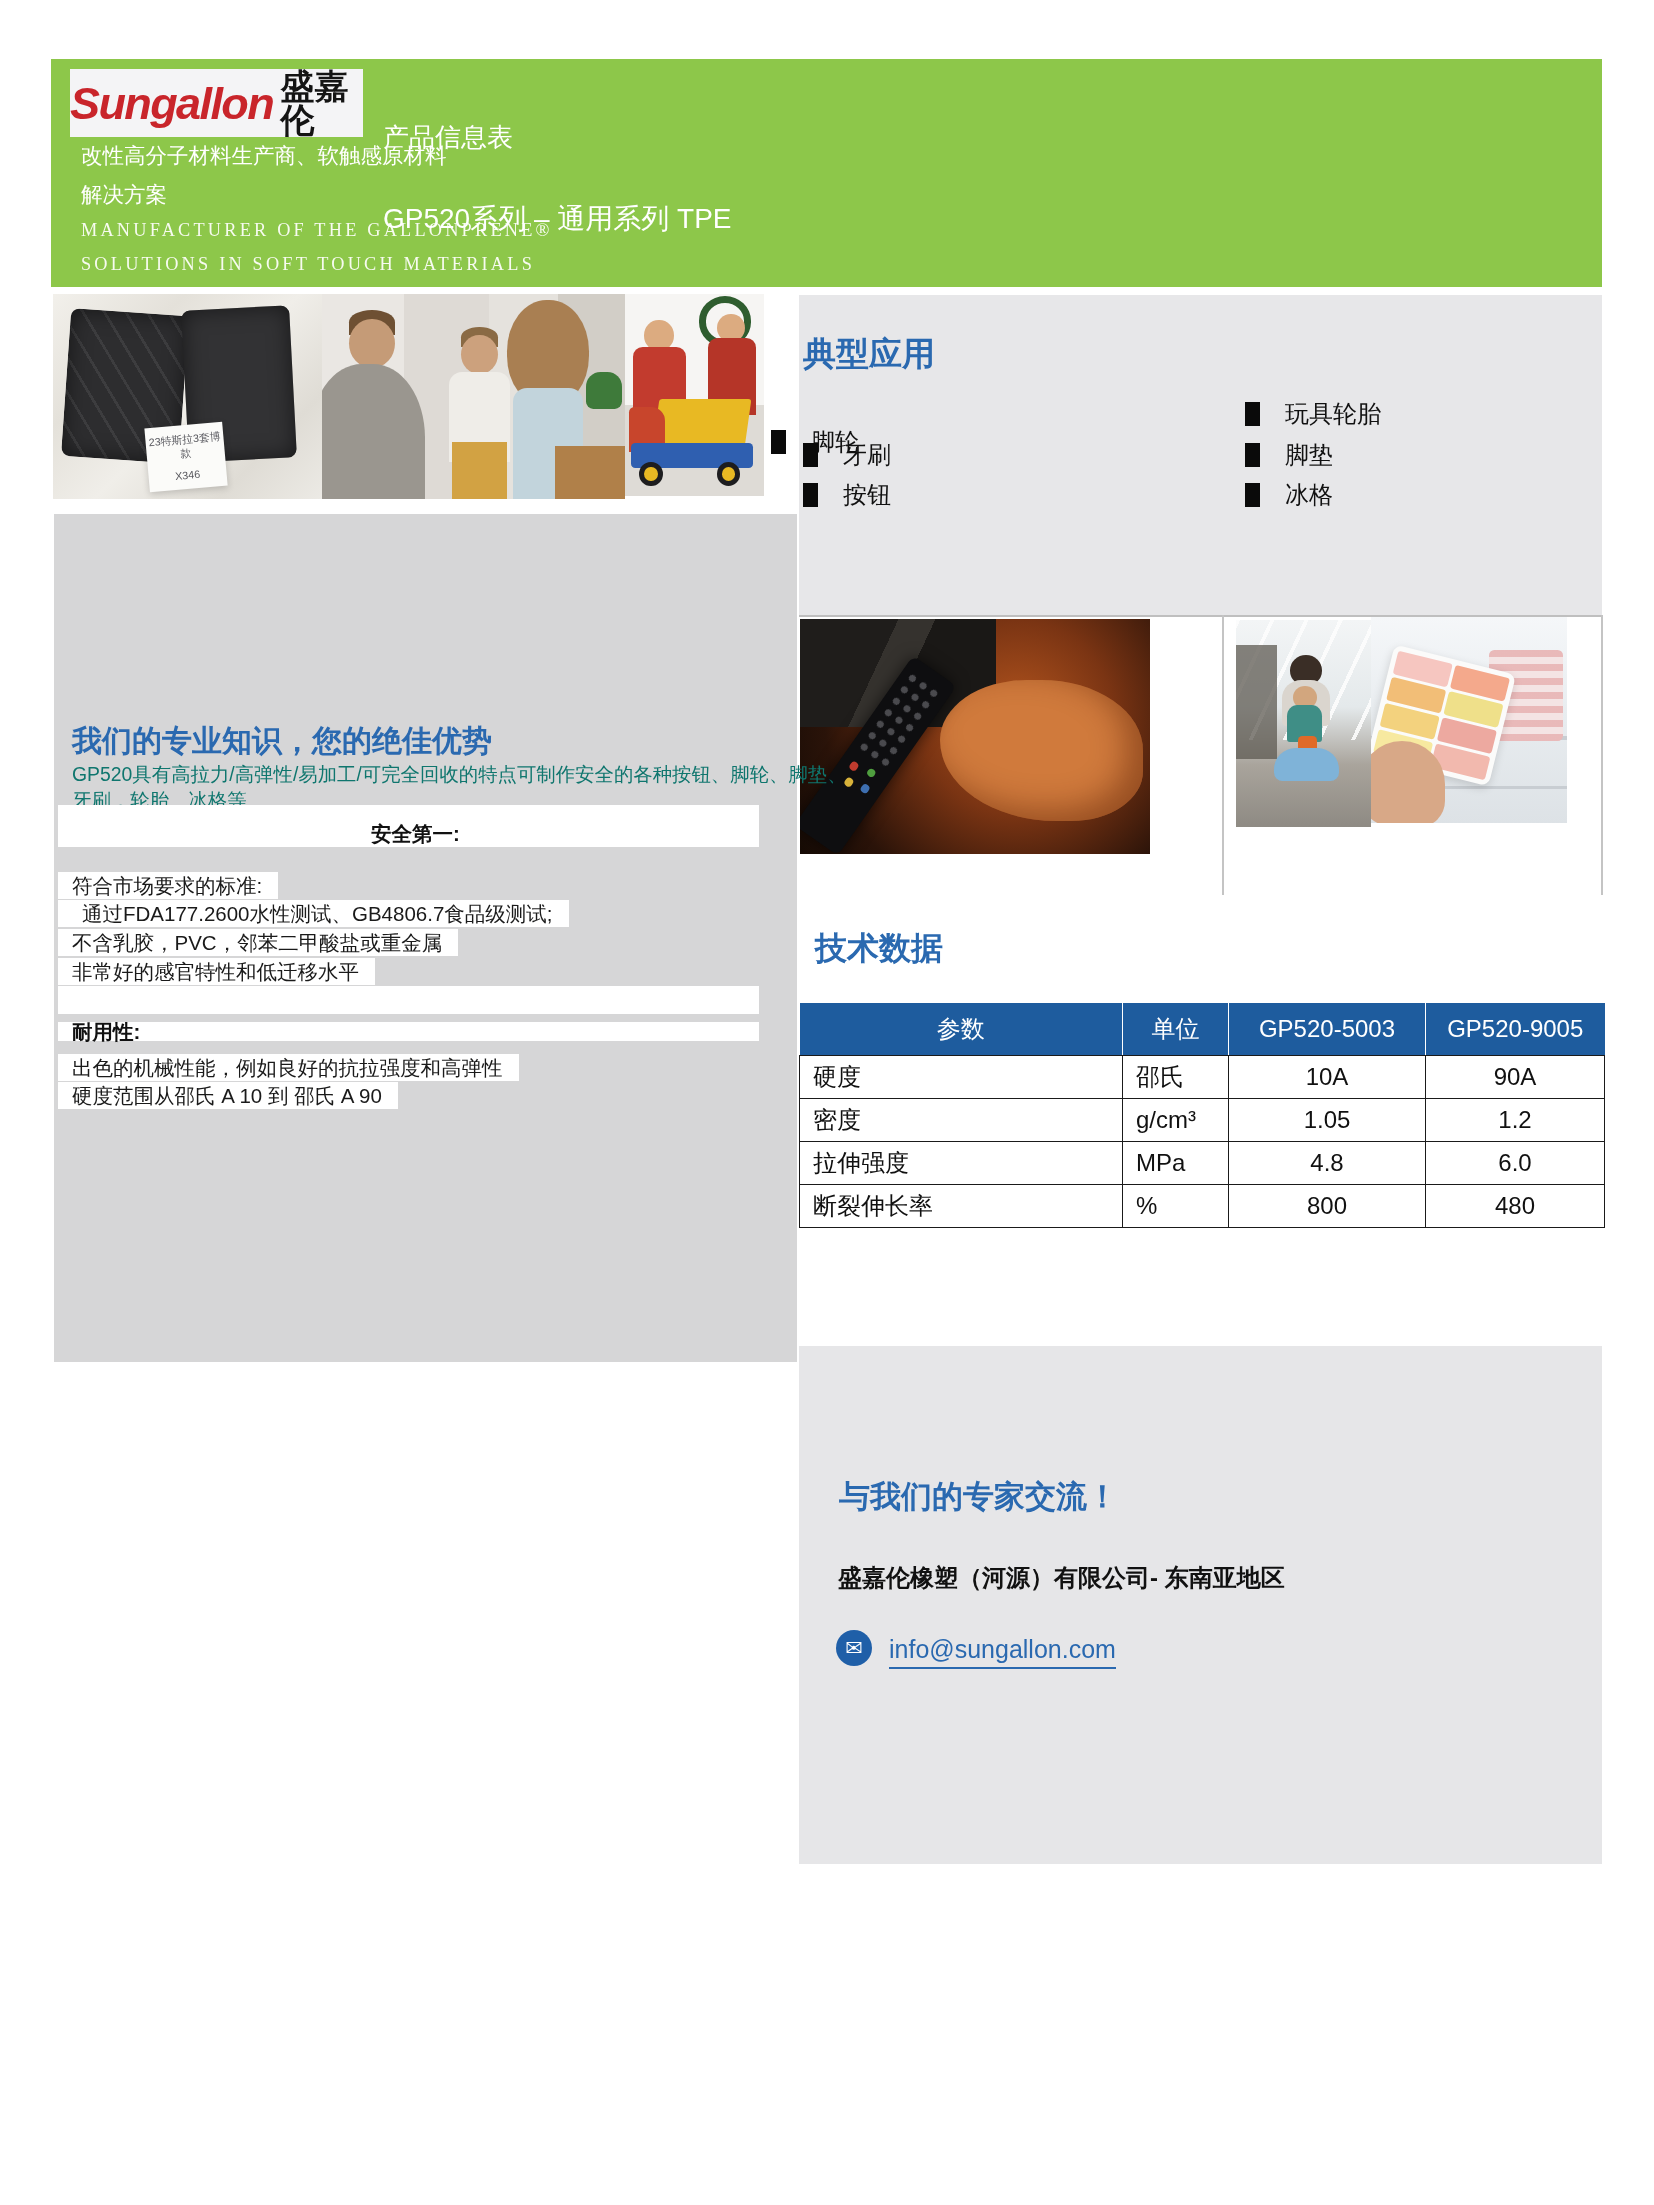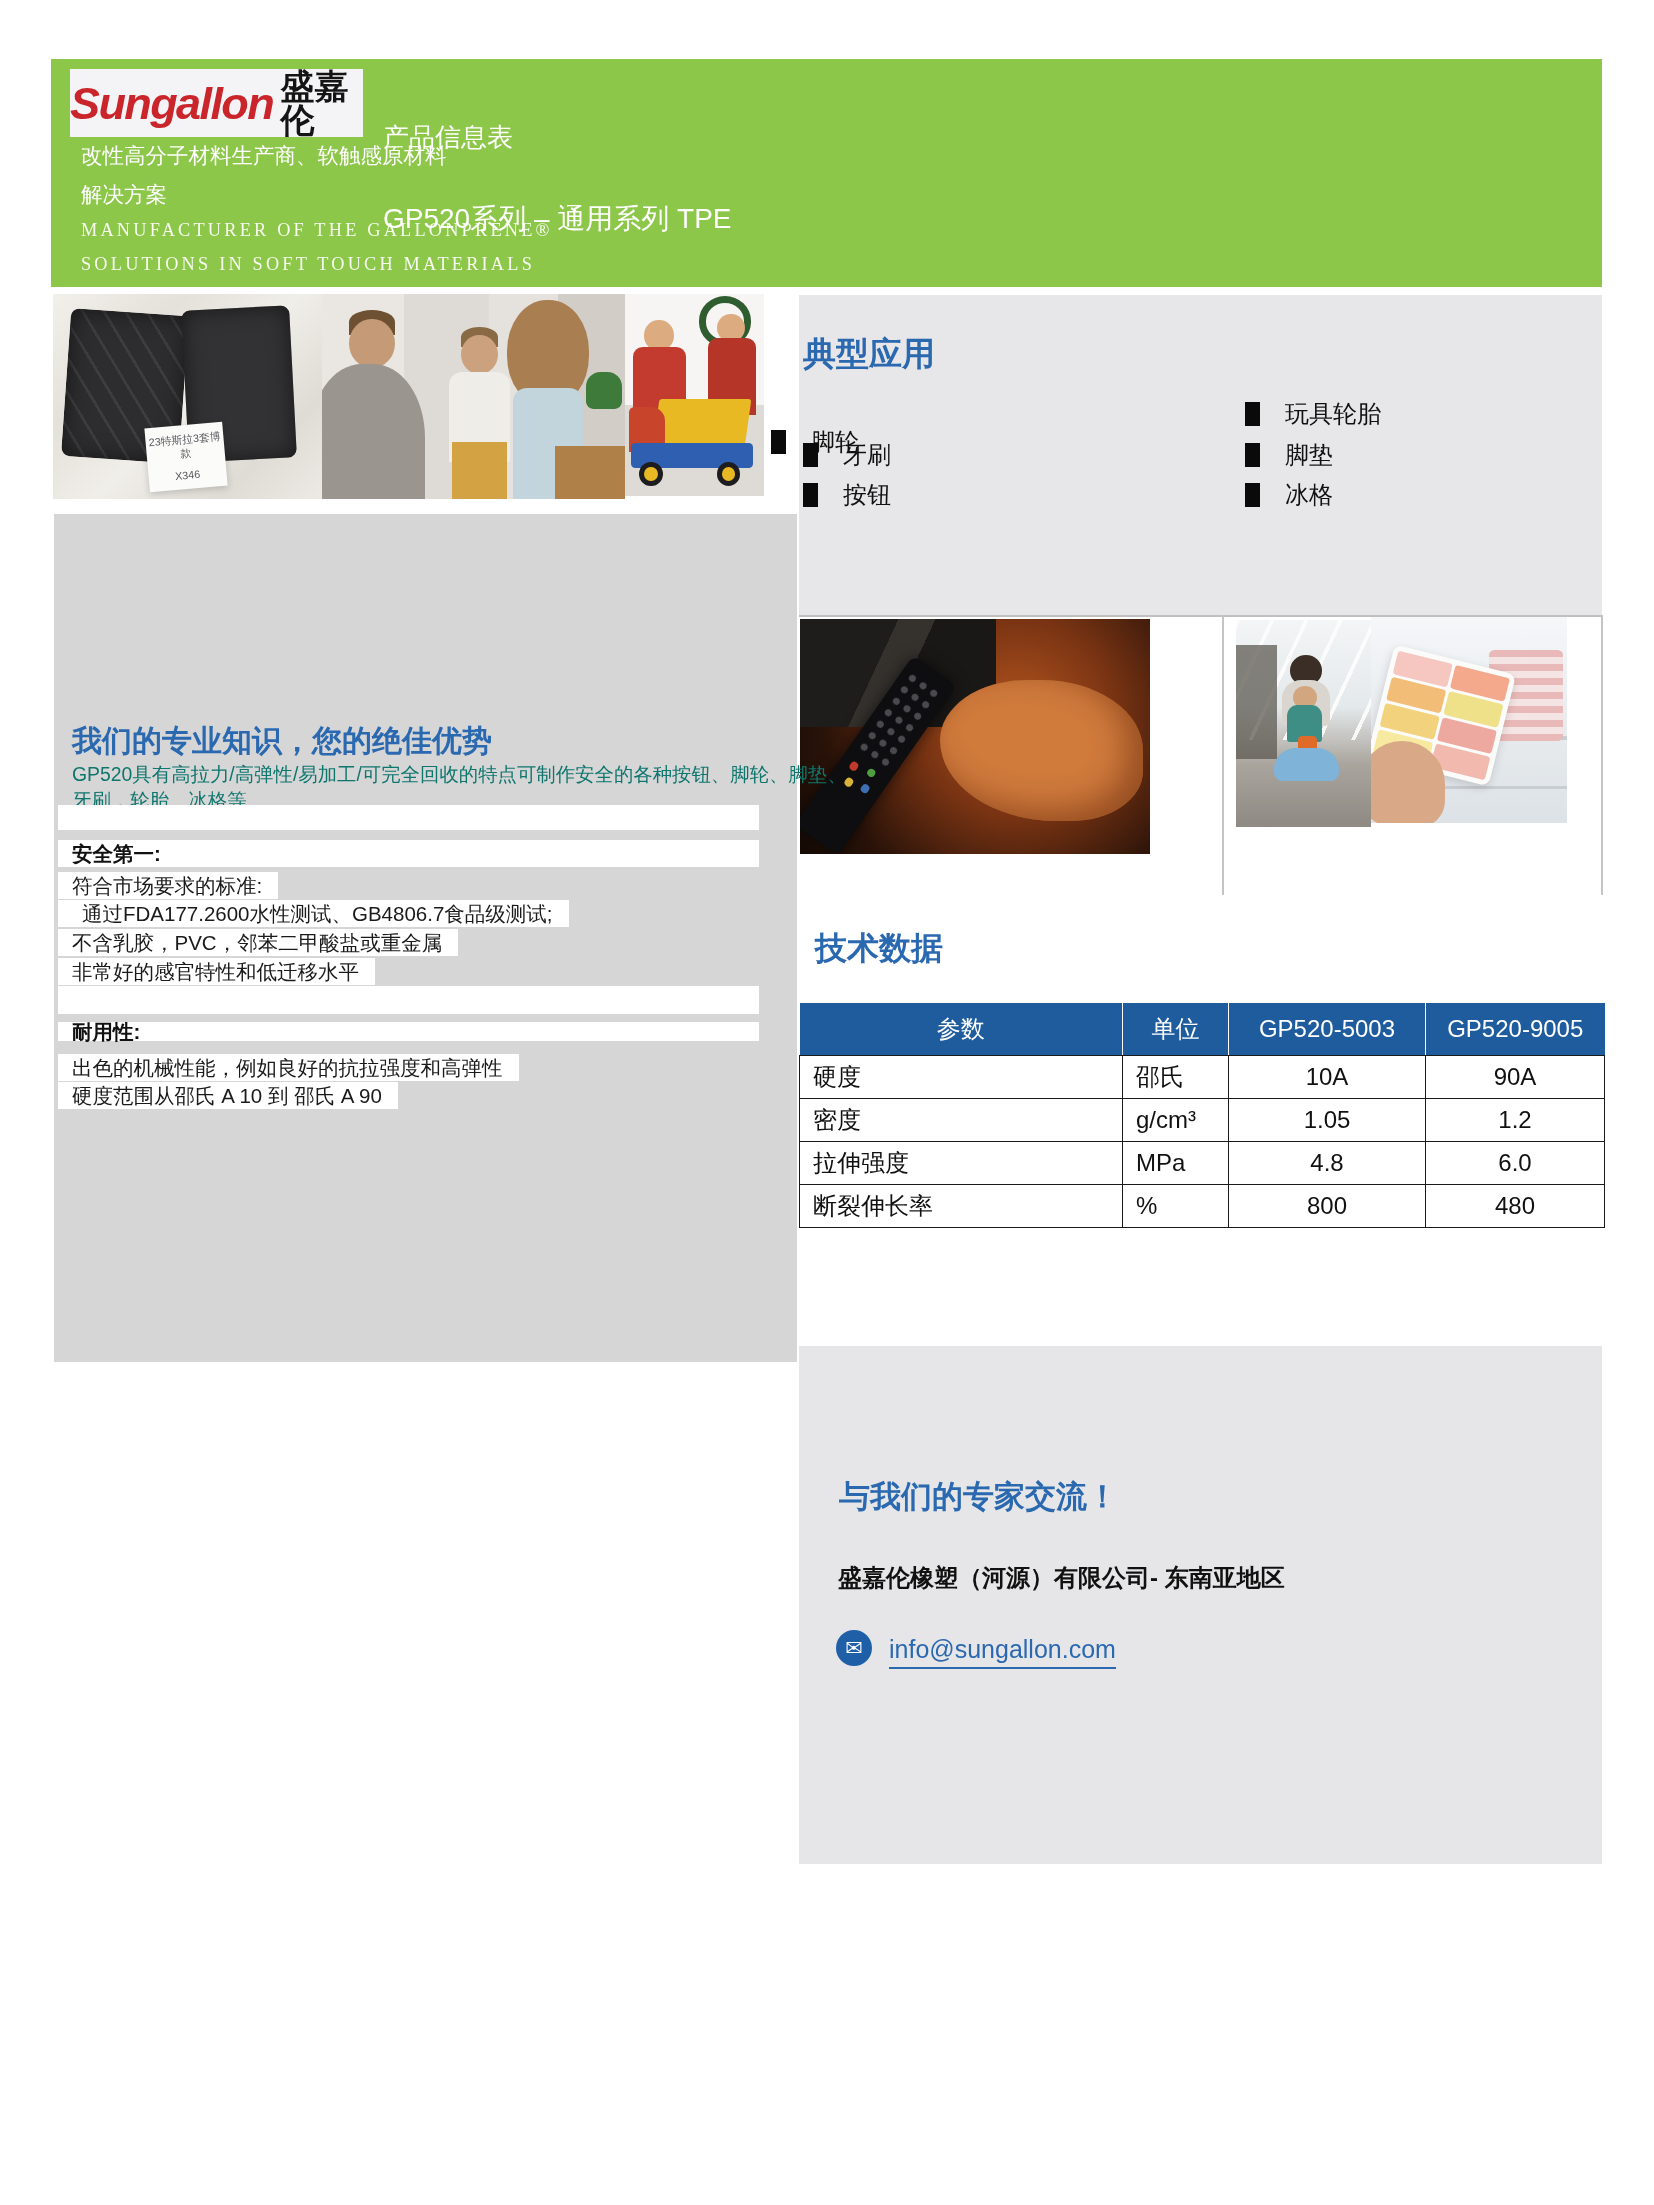--- a/index.html
+++ b/index.html
@@ -267,21 +267,21 @@
     </div>
     <div class="abs hand2"></div>
   </div>
 
   <div class="abs left-panel"></div>
   <div class="abs adv-title">我们的专业知识，您的绝佳优势</div>
   <div class="abs adv-intro" style="top:761px;">GP520具有高拉力/高弹性/易加工/可完全回收的特点可制作安全的各种按钮、脚轮、脚垫、</div>
   <div class="abs adv-intro" style="top:787px;">牙刷，轮胎、冰格等。</div>
 
   <div class="abs strip strip-full" style="top:805px; height:25px;"></div>
-  <div class="abs strip strip-full" style="top:840px; height:27px; display:flex; align-items:center;">
+  <div class="abs strip strip-full" style="top:820px; height:27px; display:flex; align-items:center;justify-content:center;">
     <span class="strip-label">安全第一:</span>
   </div>
   <div class="abs hl-line" style="top:872px;">符合市场要求的标准:</div>
   <div class="abs hl-line" style="top:900px;padding-left:24px;">通过FDA177.2600水性测试、GB4806.7食品级测试;</div>
   <div class="abs hl-line" style="top:929px;">不含乳胶，PVC，邻苯二甲酸盐或重金属</div>
   <div class="abs hl-line" style="top:958px;">非常好的感官特性和低迁移水平</div>
   <div class="abs strip strip-full" style="top:986px; height:28px;"></div>
   <div class="abs strip strip-full" style="top:1022px; height:19px; display:flex; align-items:center;">
     <span class="strip-label">耐用性:</span>
   </div>

